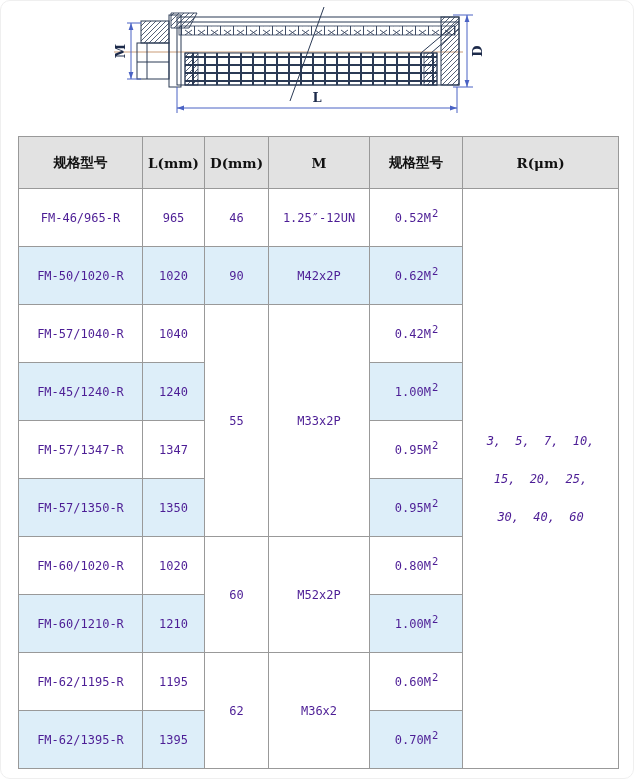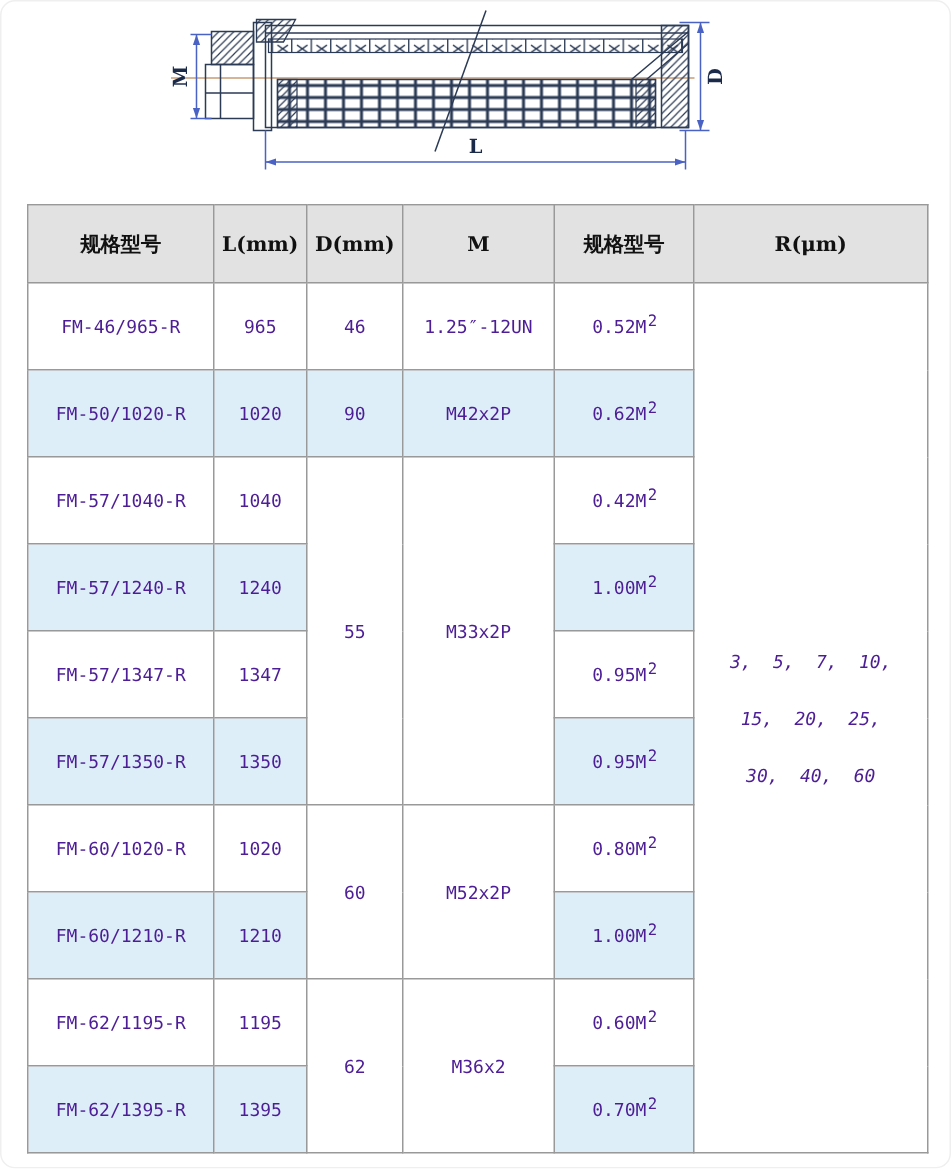--- a/index.html
+++ b/index.html
@@ -196,21 +196,21 @@
         <td class="area-cell"><span>0.62M</span><span class="area-sup">2</span></td>
       </tr>
       <tr>
         <td>FM-57/1040-R</td>
         <td>1040</td>
         <td class="merged" rowspan="4">55</td>
         <td class="merged" rowspan="4">M33x2P</td>
         <td class="area-cell"><span>0.42M</span><span class="area-sup">2</span></td>
       </tr>
       <tr class="blue">
-        <td>FM-57/1240-R</td>
+        <td>FM-45/1240-R</td>
         <td>1240</td>
         <td class="area-cell"><span>1.00M</span><span class="area-sup">2</span></td>
       </tr>
       <tr>
         <td>FM-57/1347-R</td>
         <td>1347</td>
         <td class="area-cell"><span>0.95M</span><span class="area-sup">2</span></td>
       </tr>
       <tr class="blue">
         <td>FM-57/1350-R</td>

